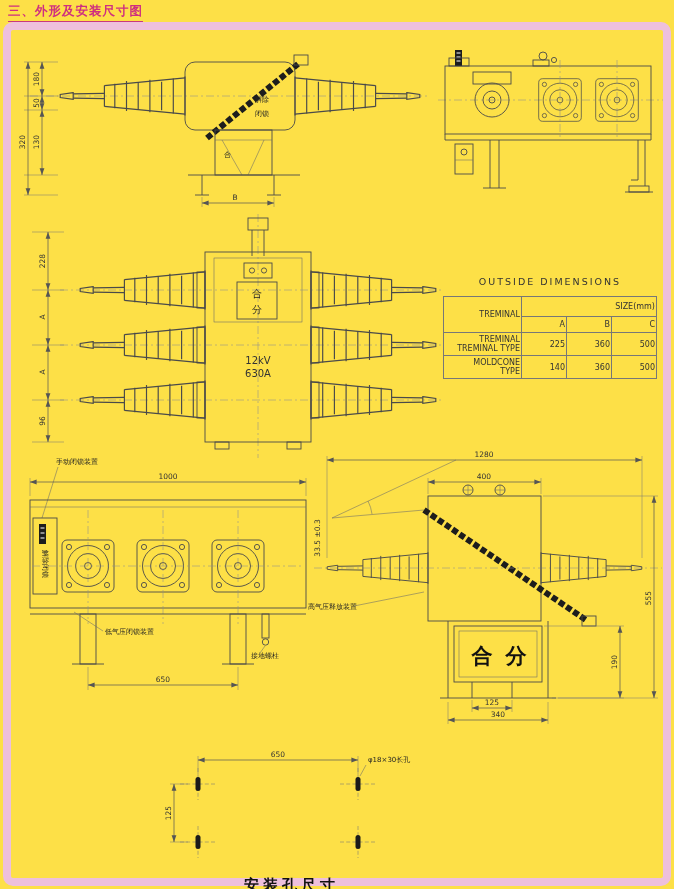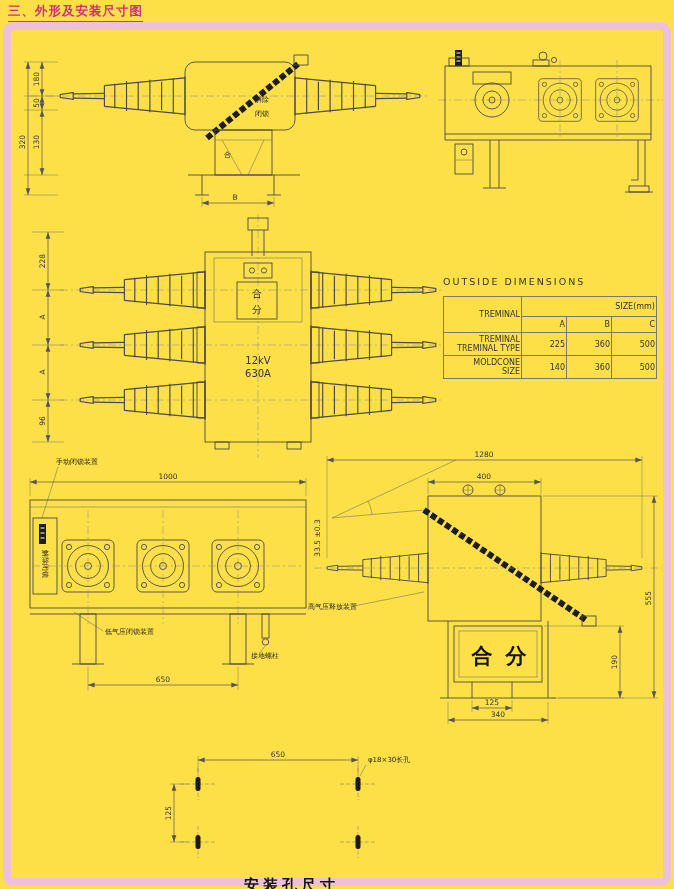--- a/index.html
+++ b/index.html
@@ -19,21 +19,21 @@
   .dim  { stroke:#555; stroke-width:0.7; fill:none; marker-start:url(#ar); marker-end:url(#ar); }
   .ext  { stroke:#777; stroke-width:0.5; fill:none; }
   .handle { stroke:#1d1d1d; stroke-width:6; stroke-dasharray:6 2.6; fill:none; }
   .handle-sm { fill:#1d1d1d; }
   .dimtxt { font-size:7.5px; fill:#333; }
   .lab    { font-size:7px; fill:#222; }
   .sign-txt { font-size:21px; font-weight:bold; fill:#111; }
   .rating { font-size:10px; fill:#333; }
   .hf { font-size:10px; fill:#222; }
   .dims-wrap { position:absolute; left:443px; top:276px; width:214px; }
-  .tbl-title { text-align:left; font-size:9.5px; letter-spacing:2px; color:#333; margin-bottom:9px; }
+  .tbl-title { text-align:center; font-size:9.5px; letter-spacing:2px; color:#333; margin-bottom:9px; }
   table.dims { border-collapse:collapse; width:100%; table-layout:fixed; }
   table.dims td { border:1px solid #777; text-align:right; vertical-align:middle;
                   font-size:8px; color:#333; padding:2px 1px; }
   table.dims tr.hrow1 td { height:20px; }
   table.dims tr.hrow2 td { height:16px; }
   table.dims tr.drow td { height:15px; }
   .caption { position:absolute; left:244px; top:876px; font-size:15px; font-weight:bold;
              letter-spacing:4px; color:#111; }
 </style>
 </head>
@@ -266,21 +266,21 @@
             <div>TREMINAL</div>
             <div>TREMINAL TYPE</div>
           </td>
           <td>225</td>
           <td>360</td>
           <td>500</td>
         </tr>
         <tr class="drow">
           <td>
             <div>MOLDCONE</div>
-            <div>SIZE</div>
+            <div>TYPE</div>
           </td>
           <td>140</td>
           <td>360</td>
           <td>500</td>
         </tr>
       </tbody>
     </table>
   </div>
 
   <svg class="draw" style="left:8px;top:452px" width="308" height="252" viewBox="0 0 308 252">

